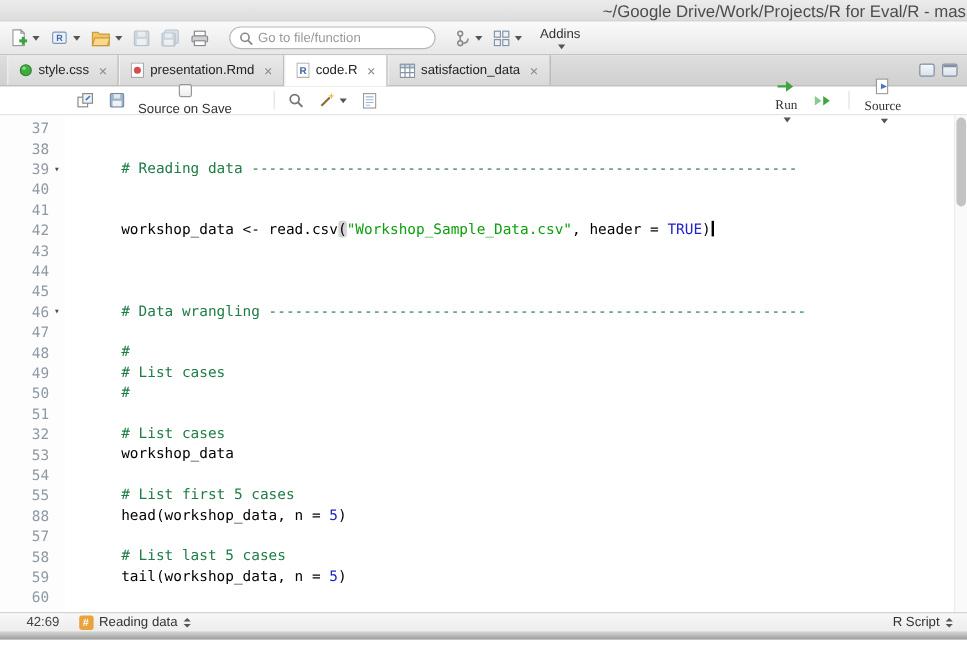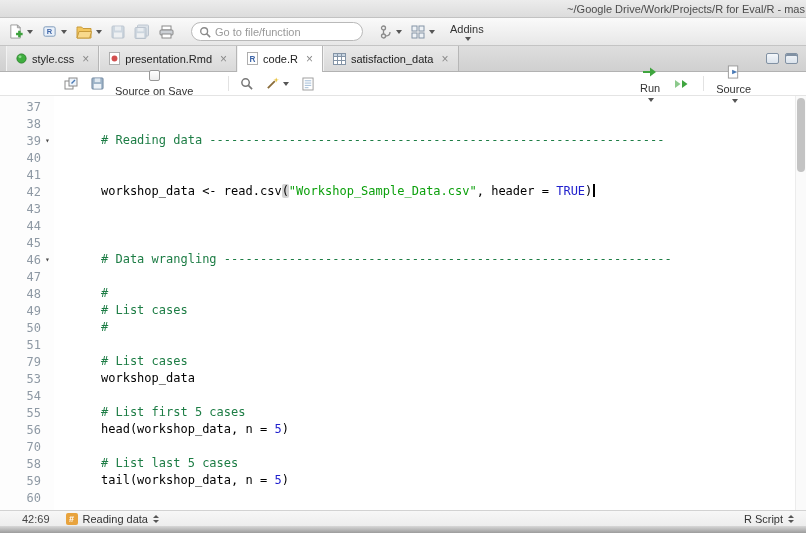--- a/index.html
+++ b/index.html
@@ -6,21 +6,21 @@
   html,body { background:#ffffff; }
   body { font-family:"Liberation Sans", sans-serif; }
 
   .window { position:relative; width:806px; height:538px; overflow:hidden; background:#fff; }
 
   
   .titlebar {
     height:18px; background:linear-gradient(#ececec,#dcdcdc);
     border-bottom:1px solid #c2c2c2;
     display:flex; align-items:center; justify-content:flex-end;
-    font-size:11px; color:#4c4c4c; white-space:nowrap; overflow:hidden; padding-right:1px;
+    font-size:14px; color:#4c4c4c; white-space:nowrap; overflow:hidden; padding-right:1px;
   }
 
   
   .main-toolbar {
     height:28px; background:linear-gradient(#fafafa,#e7e7e7);
     border-bottom:1px solid #c4c4c4;
     display:flex; align-items:center; padding:0 6px; gap:5px;
     font-size:11px; color:#333;
   }
   .tbtn { display:flex; align-items:center; gap:2px; padding:2px 2px; border-radius:3px; }
@@ -52,21 +52,21 @@
 
   
   .editor-toolbar {
     height:25px; background:#fff; border-top:1px solid #b2b2b2; border-bottom:1px solid #e4e4e4;
     display:flex; align-items:center; gap:9px; padding-left:62px; padding-right:55px;
     font-size:11px; color:#333; position:relative; z-index:2;
   }
   .vsep { width:1px; height:15px; background:#e2e2e2; }
   .chk { width:11px; height:11px; border:1px solid #979797; border-radius:2px; background:linear-gradient(#fff,#ededed); }
   .etxtbtn { display:flex; align-items:center; gap:4px;flex-direction:column; }
-  .right-group { margin-left:auto; display:flex; align-items:center; gap:12px; }
+  .right-group { margin-left:auto; display:flex; align-items:center; gap:12px;font-family:Liberation Serif, serif; }
 
   
   .code-area {
     position:relative; display:flex; height:414px; overflow:hidden; background:#fff;
     font-family:"DejaVu Sans Mono", monospace; font-size:12px;gap:37px;
   }
   .gutter { width:54px; padding-top:2px; background:#fdfdfd; }
   .gutter-line { height:17px; display:flex; align-items:center; }
   .lnum { flex:1; text-align:right; color:#8e99a4; font-size:12px; }
   .foldcol { width:13px; text-align:center; color:#4a4a4a; font-size:8px; line-height:17px; }
@@ -355,41 +355,41 @@
         </div>
         <div class="gutter-line">
           <span class="lnum">50</span>
           <span class="foldcol"></span>
         </div>
         <div class="gutter-line">
           <span class="lnum">51</span>
           <span class="foldcol"></span>
         </div>
         <div class="gutter-line">
-          <span class="lnum">79</span>
+          <span class="lnum">32</span>
           <span class="foldcol"></span>
         </div>
         <div class="gutter-line">
           <span class="lnum">53</span>
           <span class="foldcol"></span>
         </div>
         <div class="gutter-line">
           <span class="lnum">54</span>
           <span class="foldcol"></span>
         </div>
         <div class="gutter-line">
           <span class="lnum">55</span>
           <span class="foldcol"></span>
         </div>
         <div class="gutter-line">
-          <span class="lnum">56</span>
-          <span class="foldcol"></span>
-        </div>
-        <div class="gutter-line">
-          <span class="lnum">70</span>
+          <span class="lnum">88</span>
+          <span class="foldcol"></span>
+        </div>
+        <div class="gutter-line">
+          <span class="lnum">57</span>
           <span class="foldcol"></span>
         </div>
         <div class="gutter-line">
           <span class="lnum">58</span>
           <span class="foldcol"></span>
         </div>
         <div class="gutter-line">
           <span class="lnum">59</span>
           <span class="foldcol"></span>
         </div>

